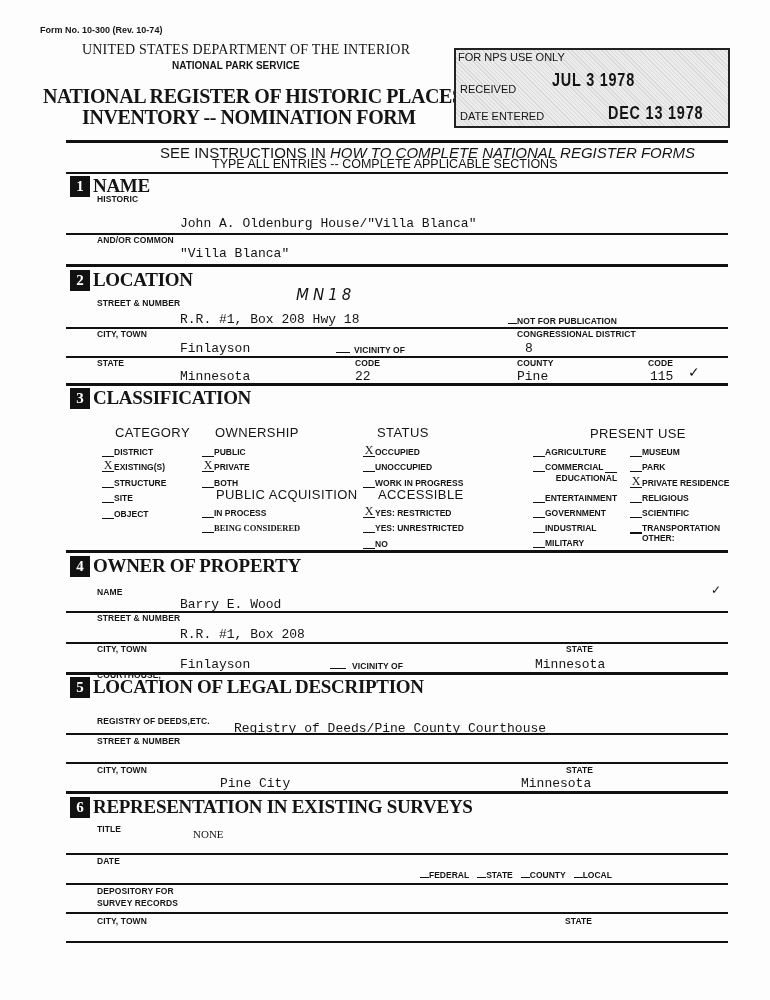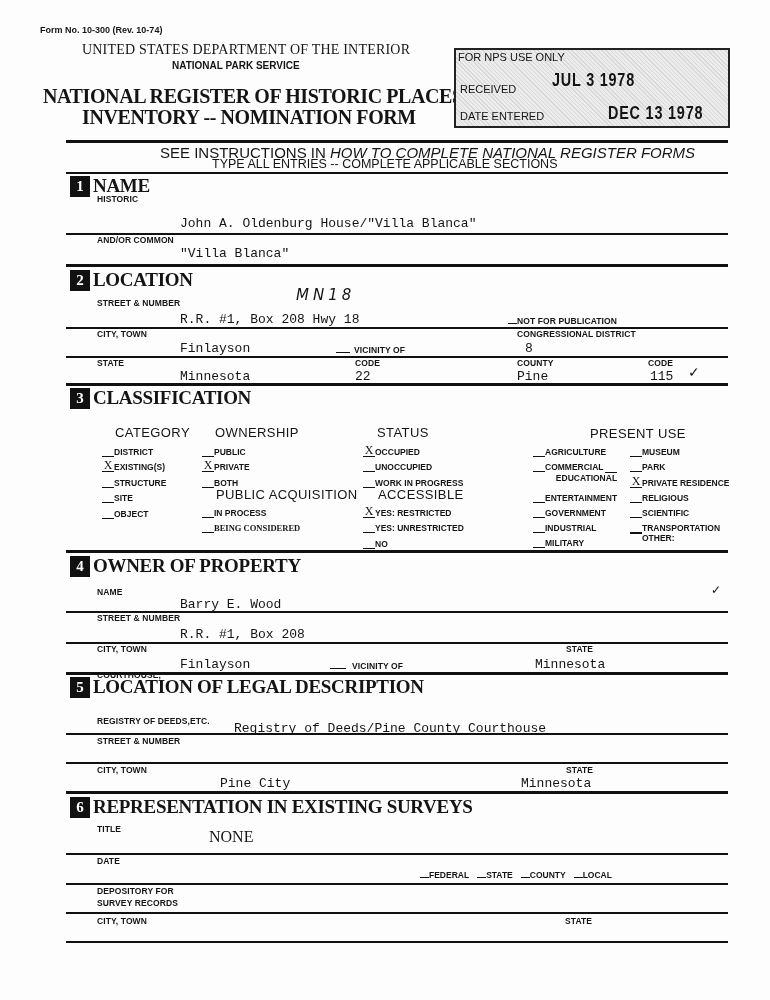--- a/index.html
+++ b/index.html
@@ -264,21 +264,21 @@
 <div class="abs lbl" style="left:566px;top:765px;">STATE</div>
 <div class="abs val" style="left:220px;top:776px;">Pine City</div>
 <div class="abs val" style="left:521px;top:776px;">Minnesota</div>
 <div class="rule thick" style="top:791px;"></div>
 
 <div class="sec-head" style="top:796px;">
   <span class="sec-num">6</span>
   <span class="sec-title">REPRESENTATION IN EXISTING SURVEYS</span>
 </div>
 <div class="abs lbl" style="left:97px;top:824px;">TITLE</div>
-<div class="abs serif" style="left:209px;top:828px;font-size:16px;">NONE</div>
+<div class="abs serif" style="left:193px;top:828px;font-size:11px;">NONE</div>
 <div class="rule thin" style="top:853px;"></div>
 <div class="abs lbl" style="left:97px;top:856px;">DATE</div>
 <div id="levels" class="abs" style="left: 420px; top: 870px; display: flex;">
     <span class="cls-item" style="margin-right: 8px;"><span class="blank" style="width: 9px; border-bottom: 1px solid rgb(17, 17, 17);"></span><span>FEDERAL</span></span>
     <span class="cls-item" style="margin-right: 8px;"><span class="blank" style="width: 9px; border-bottom: 1px solid rgb(17, 17, 17);"></span><span>STATE</span></span>
     <span class="cls-item" style="margin-right: 8px;"><span class="blank" style="width: 9px; border-bottom: 1px solid rgb(17, 17, 17);"></span><span>COUNTY</span></span>
     <span class="cls-item" style="margin-right: 8px;"><span class="blank" style="width: 9px; border-bottom: 1px solid rgb(17, 17, 17);"></span><span>LOCAL</span></span>
   </div>
 <div class="rule thin" style="top:883px;"></div>
 <div class="abs lbl" style="left:97px;top:886px;">DEPOSITORY FOR</div>

